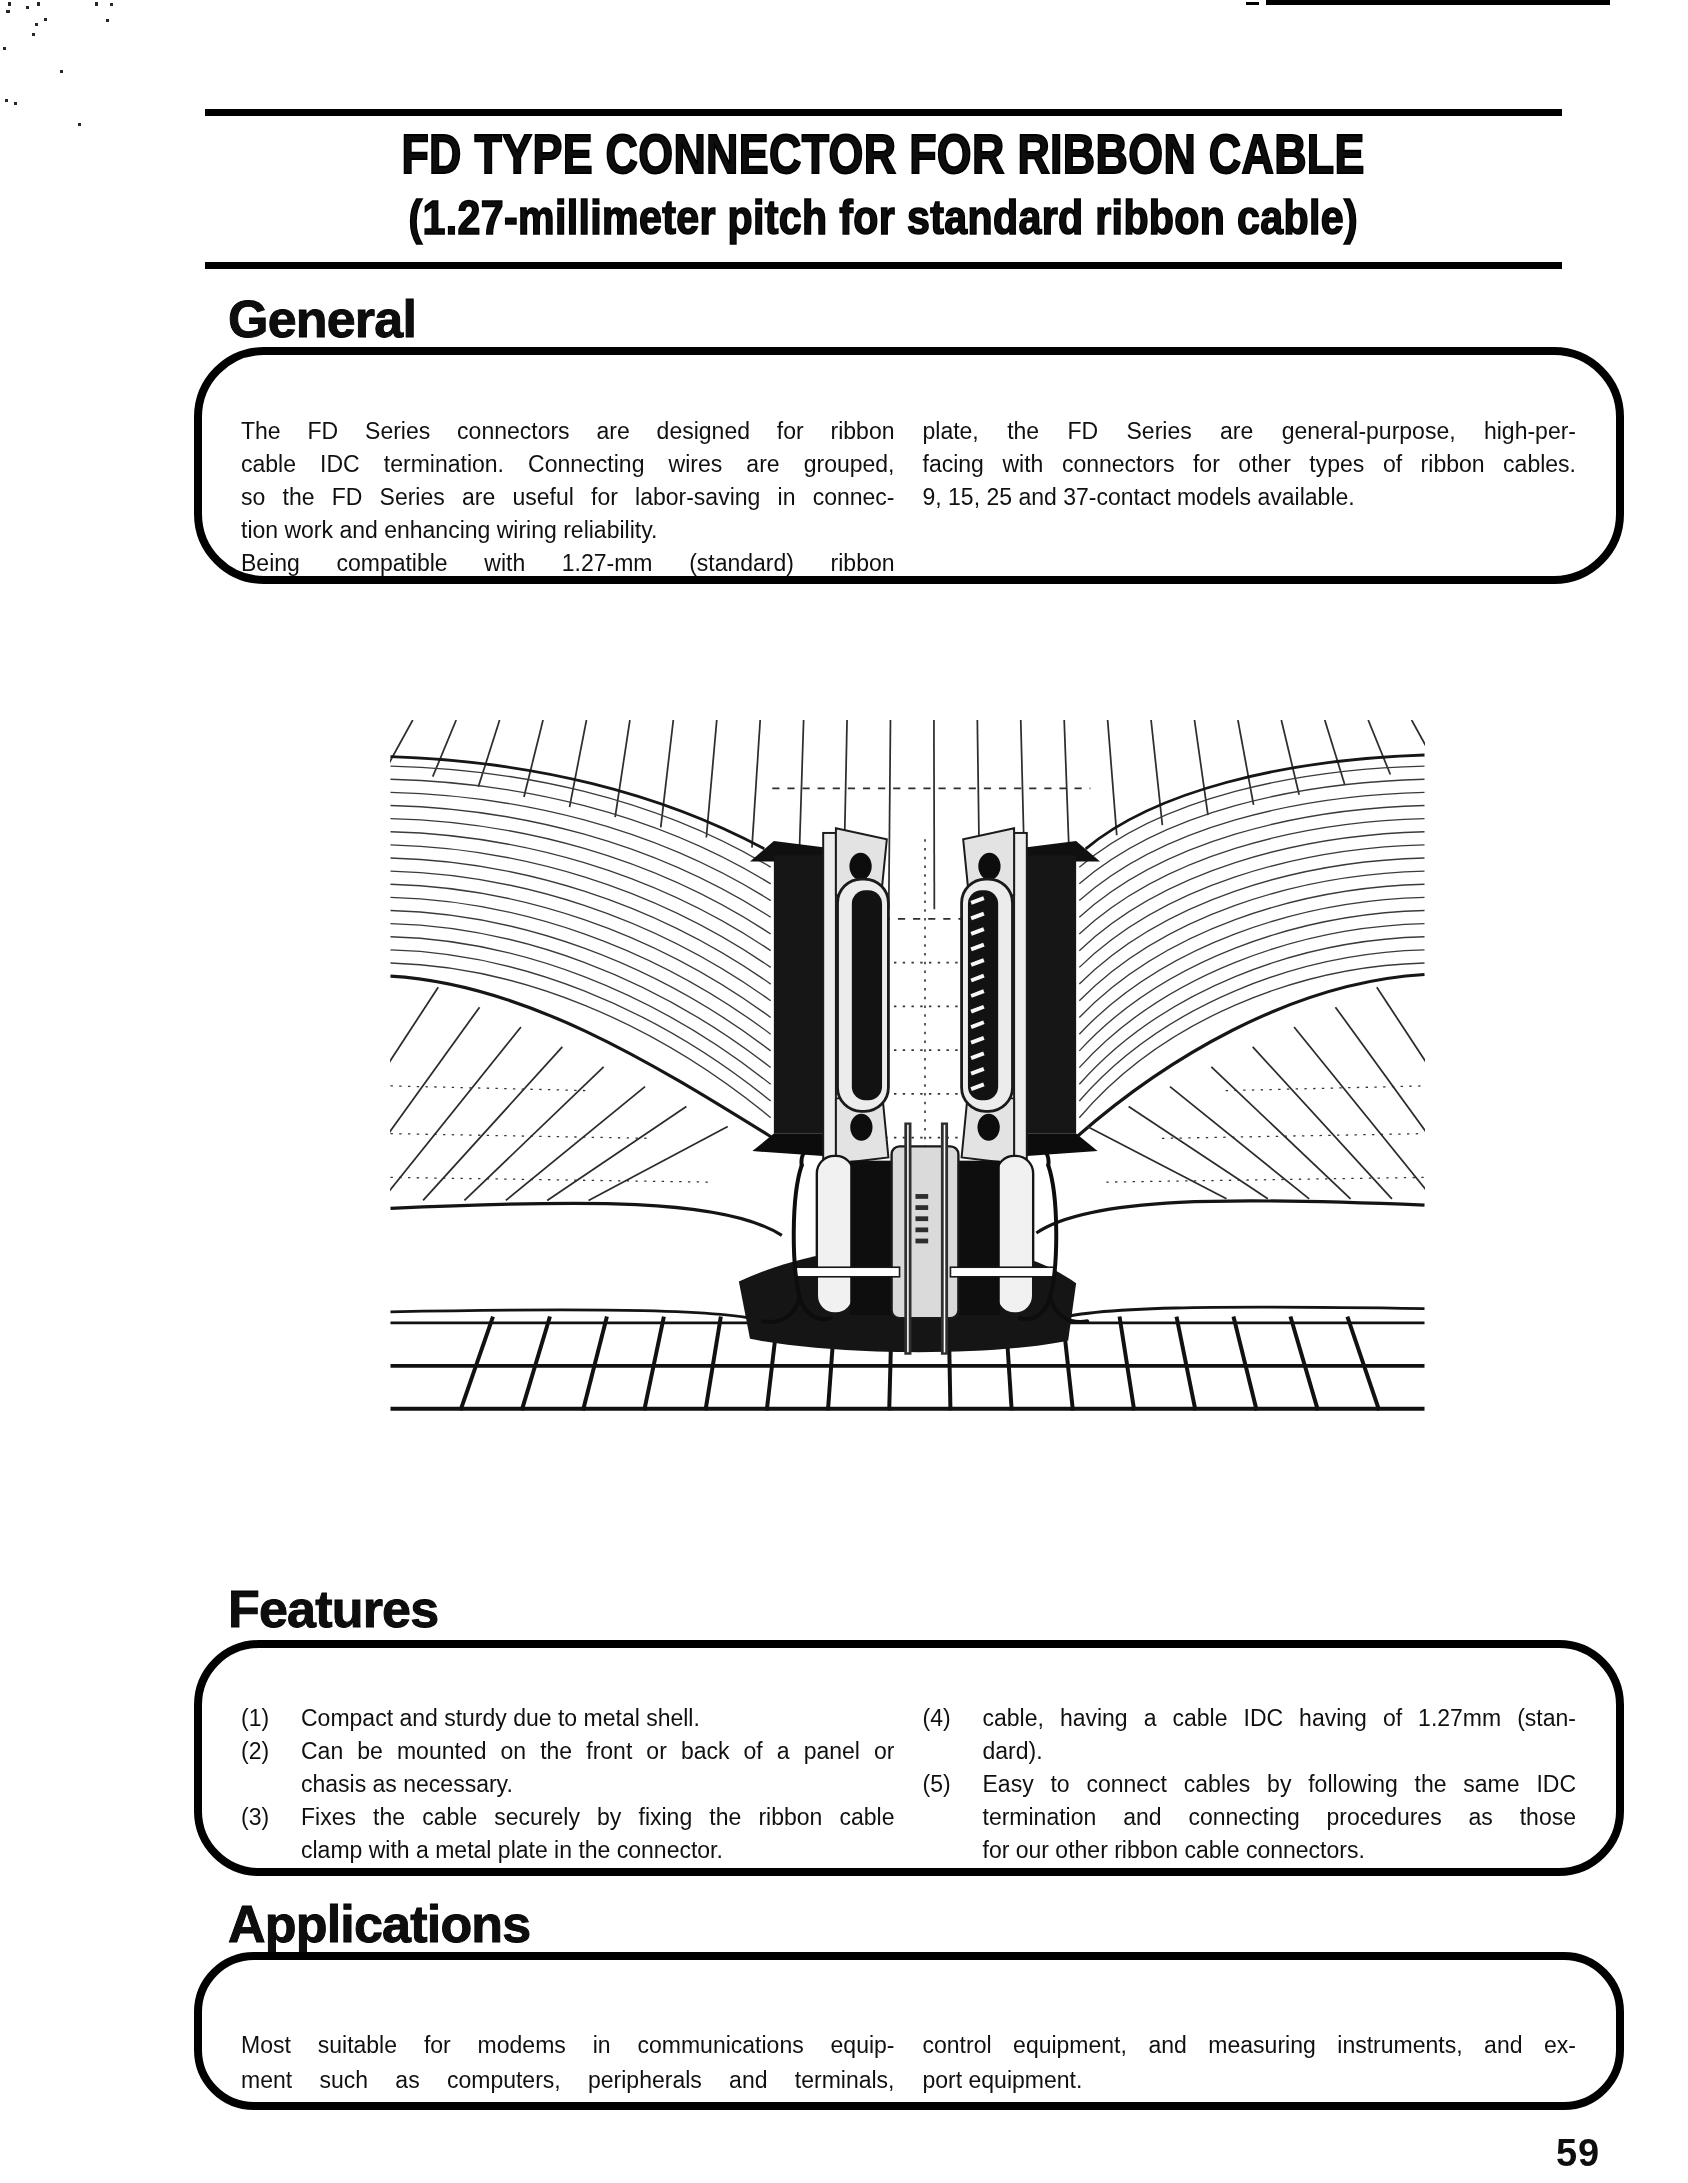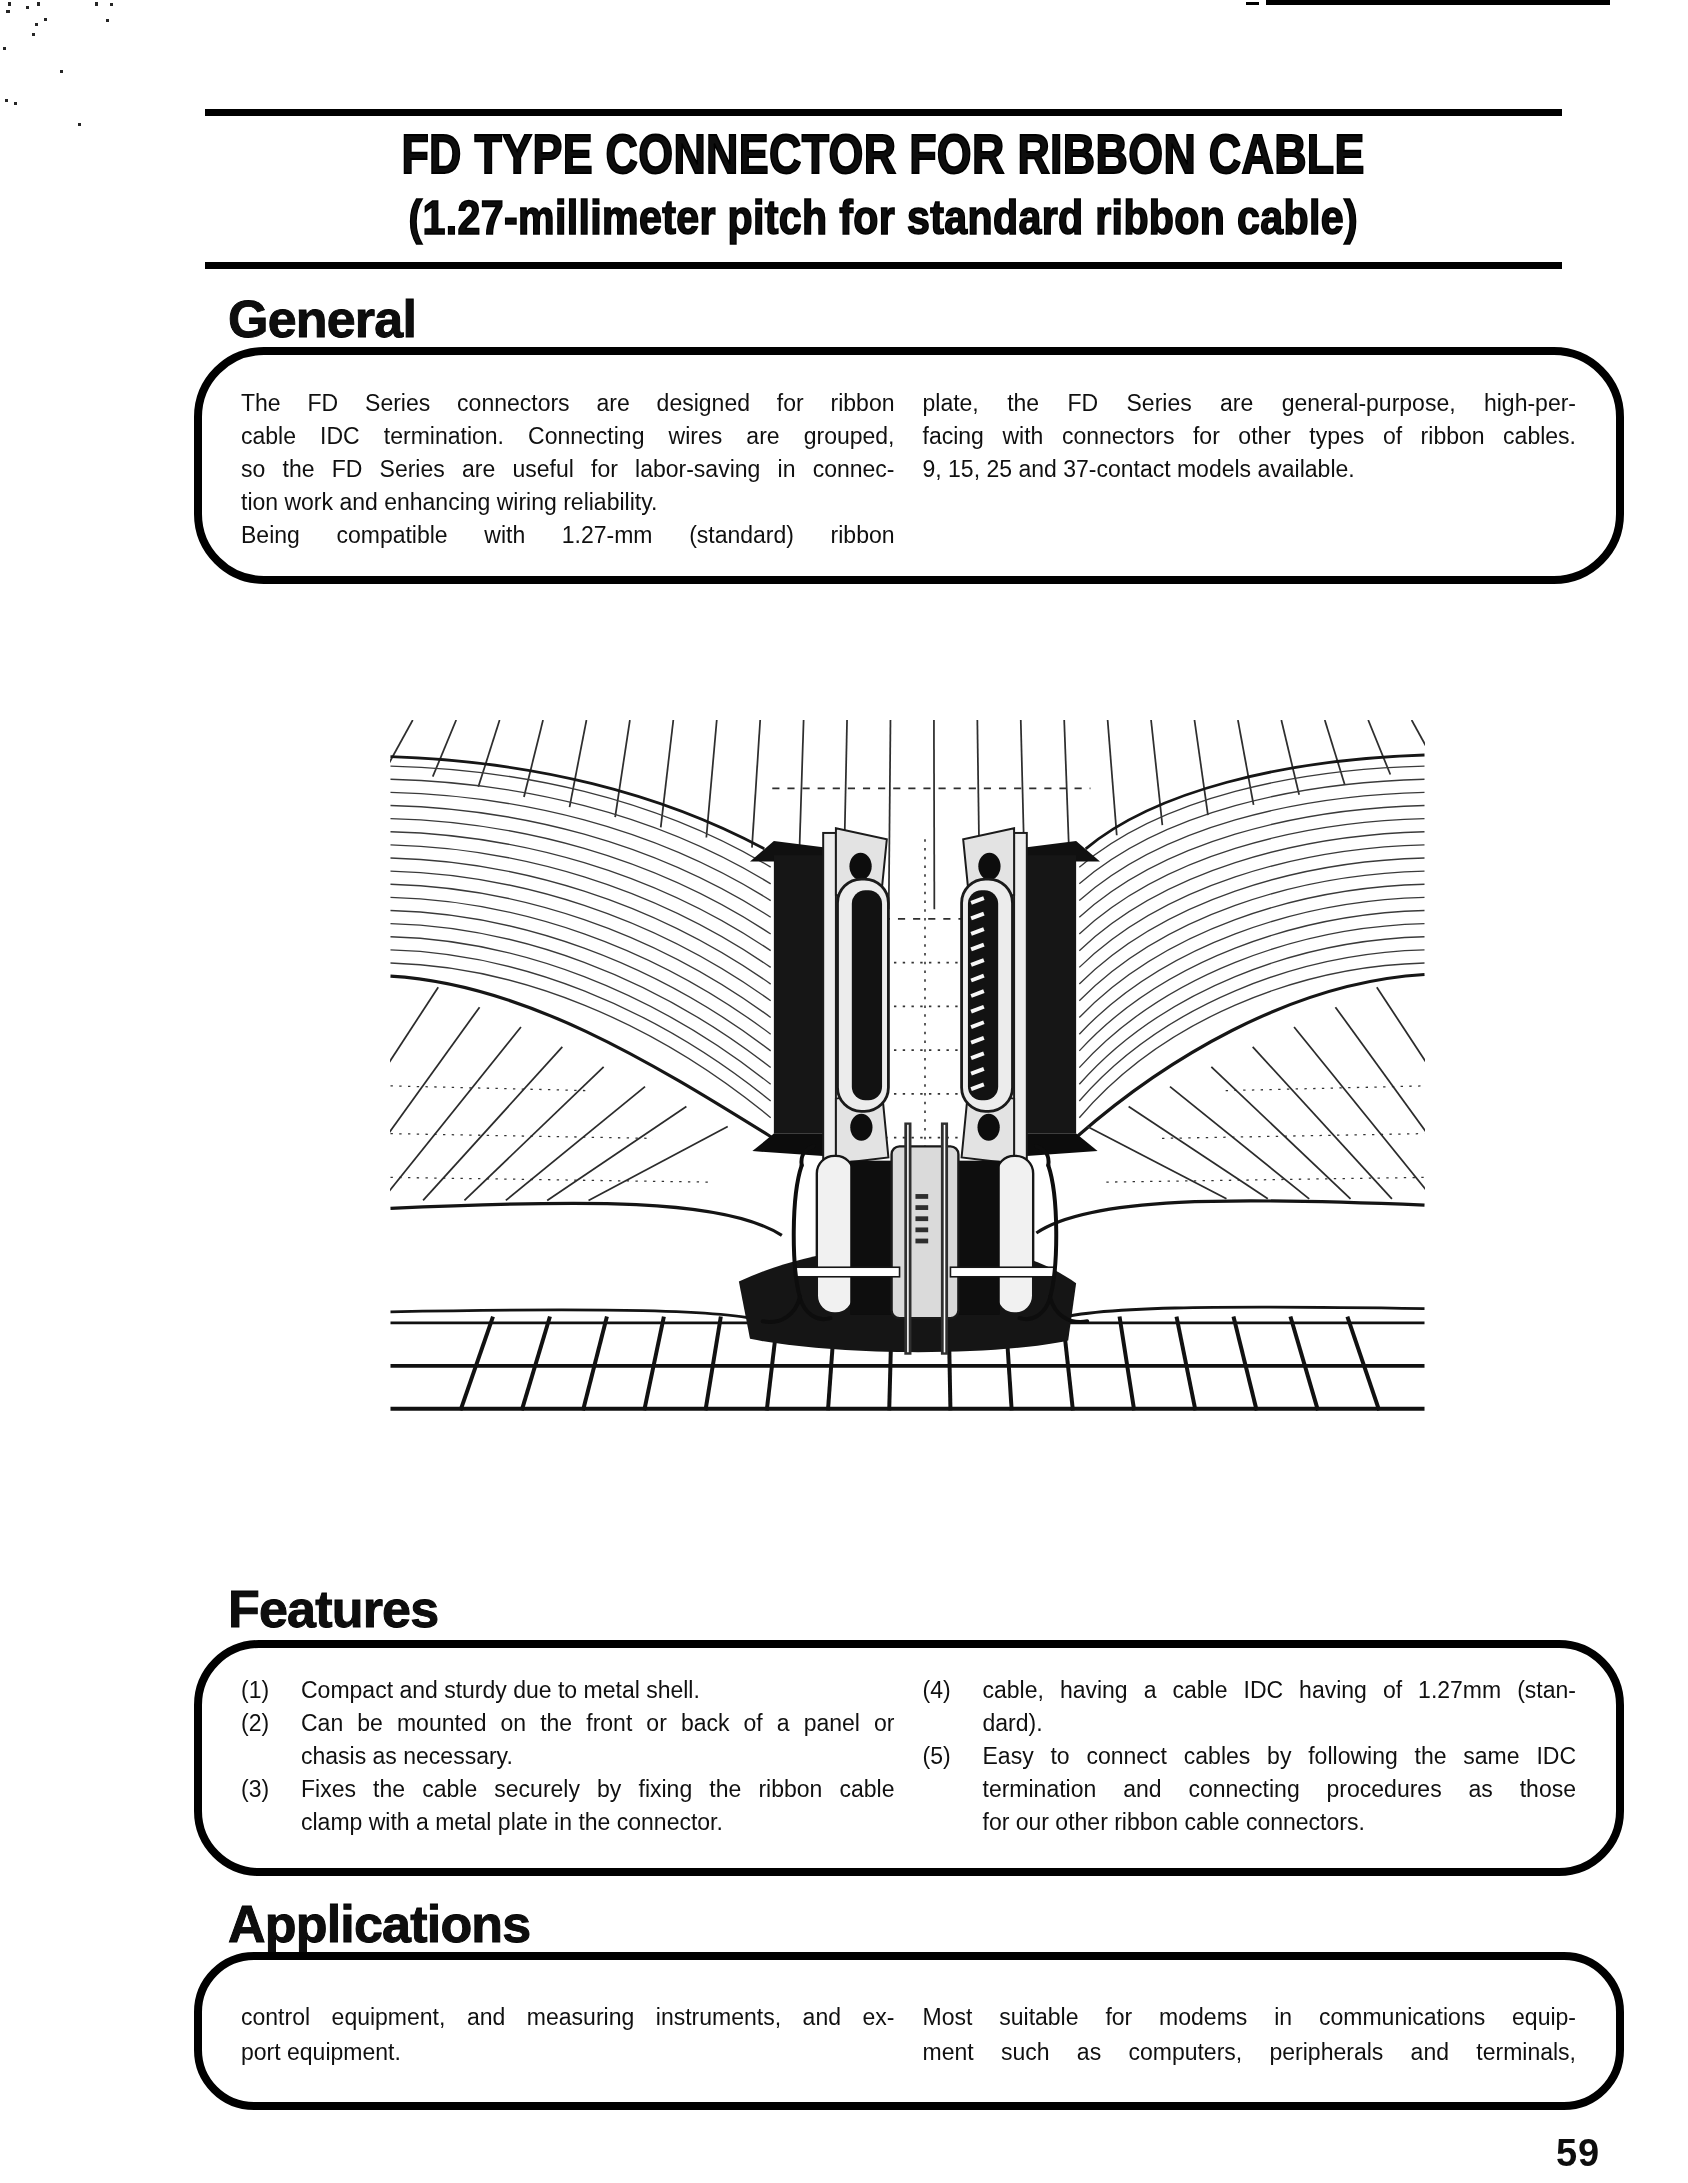--- a/index.html
+++ b/index.html
@@ -10,21 +10,21 @@
   }
   .abs { position:absolute; }
   .rule { background:#000; height:7.2px; }
   .titlewrap { text-align:center; }
   .title1 { font-size:56px; font-weight:700; -webkit-text-stroke:1.9px #000; letter-spacing:0.4px;
             display:inline-block; transform:scaleX(0.80); transform-origin:center; white-space:nowrap; line-height:1; }
   .title2 { font-size:49px; font-weight:700; -webkit-text-stroke:1.6px #000; letter-spacing:0.4px;
             display:inline-block; transform:scaleX(0.84); transform-origin:center; white-space:nowrap; line-height:1; }
   .h2 { font-size:52px; font-weight:700; letter-spacing:-0.8px; -webkit-text-stroke:0.9px #000; line-height:1; }
   .box { border:8px solid #000; box-sizing:border-box; background:#fff; }
-  .cols { display:flex; gap:28px; width:100%; height:100%; }
+  .cols { display:flex; gap:28px; width:100%; height:100%;margin-top:28px; }
   .col { flex:1 1 0; font-size:23px; line-height:33px; color:#101010; }
   .line { text-align:justify; text-align-last:justify; }
   .line.last { text-align:last; text-align-last:left; }
   .fi { display:flex; }
   .fn { flex:0 0 60px; }
   .fb { flex:1; }
   .speck { position:absolute; background:#000; opacity:.85; }
   .pagenum { font-size:38px; font-weight:700; text-align:left; letter-spacing:0.8px; }
 </style>
 </head>
@@ -306,26 +306,26 @@
           </div>
         </div>
       </div>
   </div>
 </div>
 
 <div class="abs h2" style="left:228px; top:1898px;">Applications</div>
 <div class="abs box" style="left:194px; top:1952px; width:1430px; height:158px; border-radius:60px; padding:40px 40px 0 39px;">
   <div class="cols">
     <div class="col" style="line-height:35px;">
+        <div class="line">Most suitable for modems in communications equip-</div>
+        <div class="line">ment such as computers, peripherals and terminals,</div>
+      </div>
+    <div class="col" style="line-height:35px;">
         <div class="line">control equipment, and measuring instruments, and ex-</div>
         <div class="line last">port equipment.</div>
-      </div>
-    <div class="col" style="line-height:35px;">
-        <div class="line">Most suitable for modems in communications equip-</div>
-        <div class="line">ment such as computers, peripherals and terminals,</div>
       </div>
   </div>
 </div>
 
 <div class="abs pagenum" style="left:1556px; top:2132px; width:88px;">59</div>
 
 <div id="speckles">
     <div class="speck" style="left: 8px; top: 2.4px; width: 3.2px; height: 3.2px;"></div>
     <div class="speck" style="left: 26px; top: 5.6px; width: 3.2px; height: 3.2px;"></div>
     <div class="speck" style="left: 37px; top: 2.4px; width: 3.2px; height: 3.2px;"></div>

